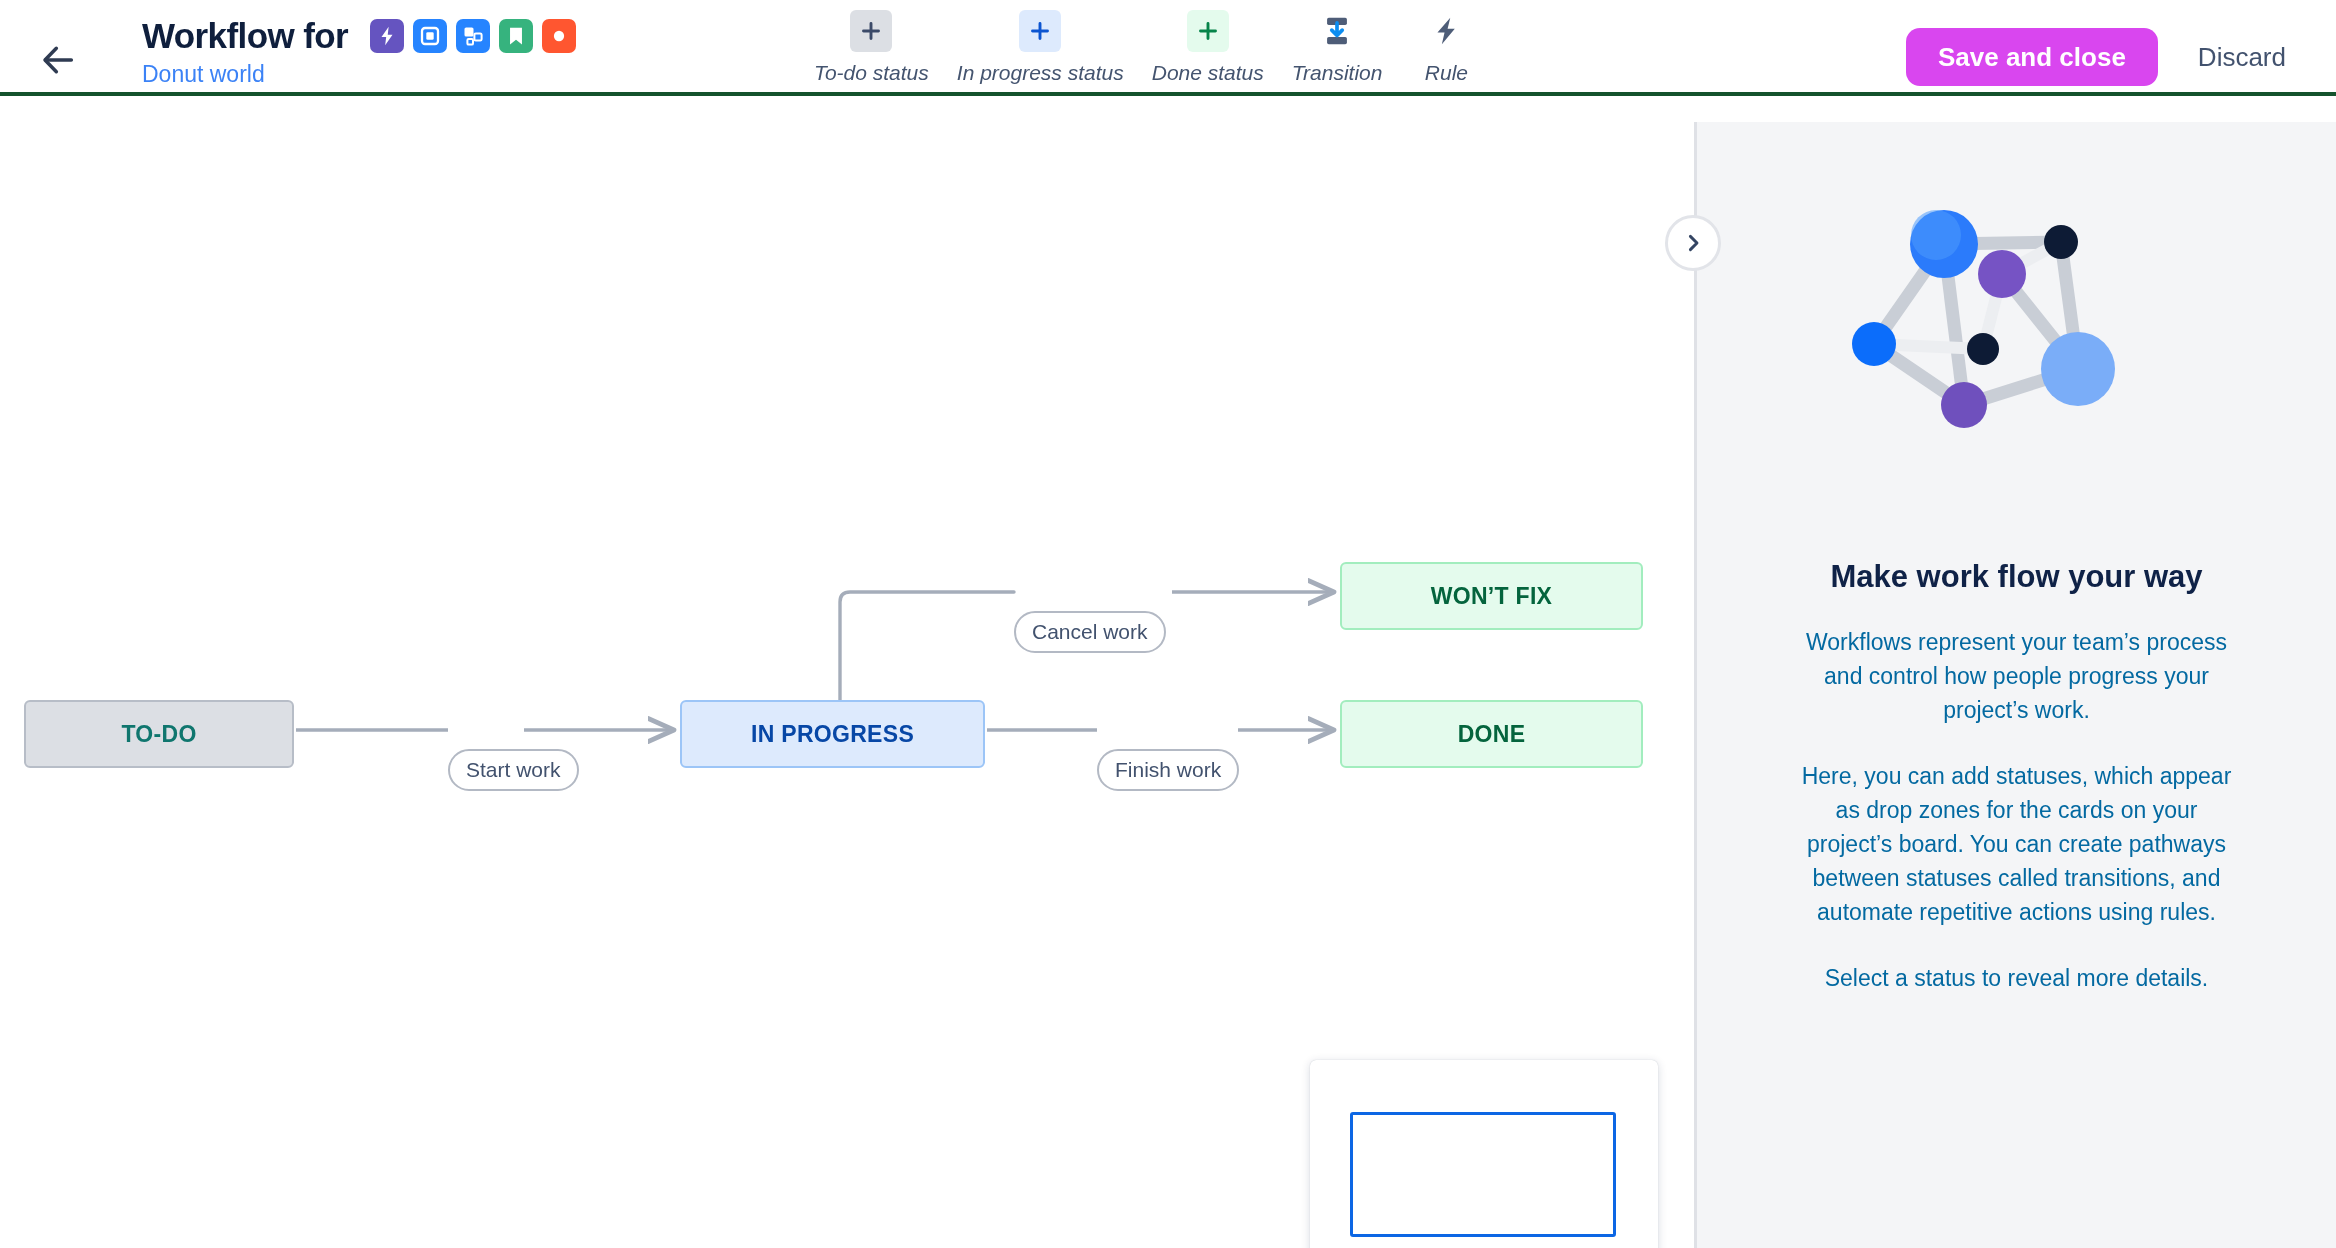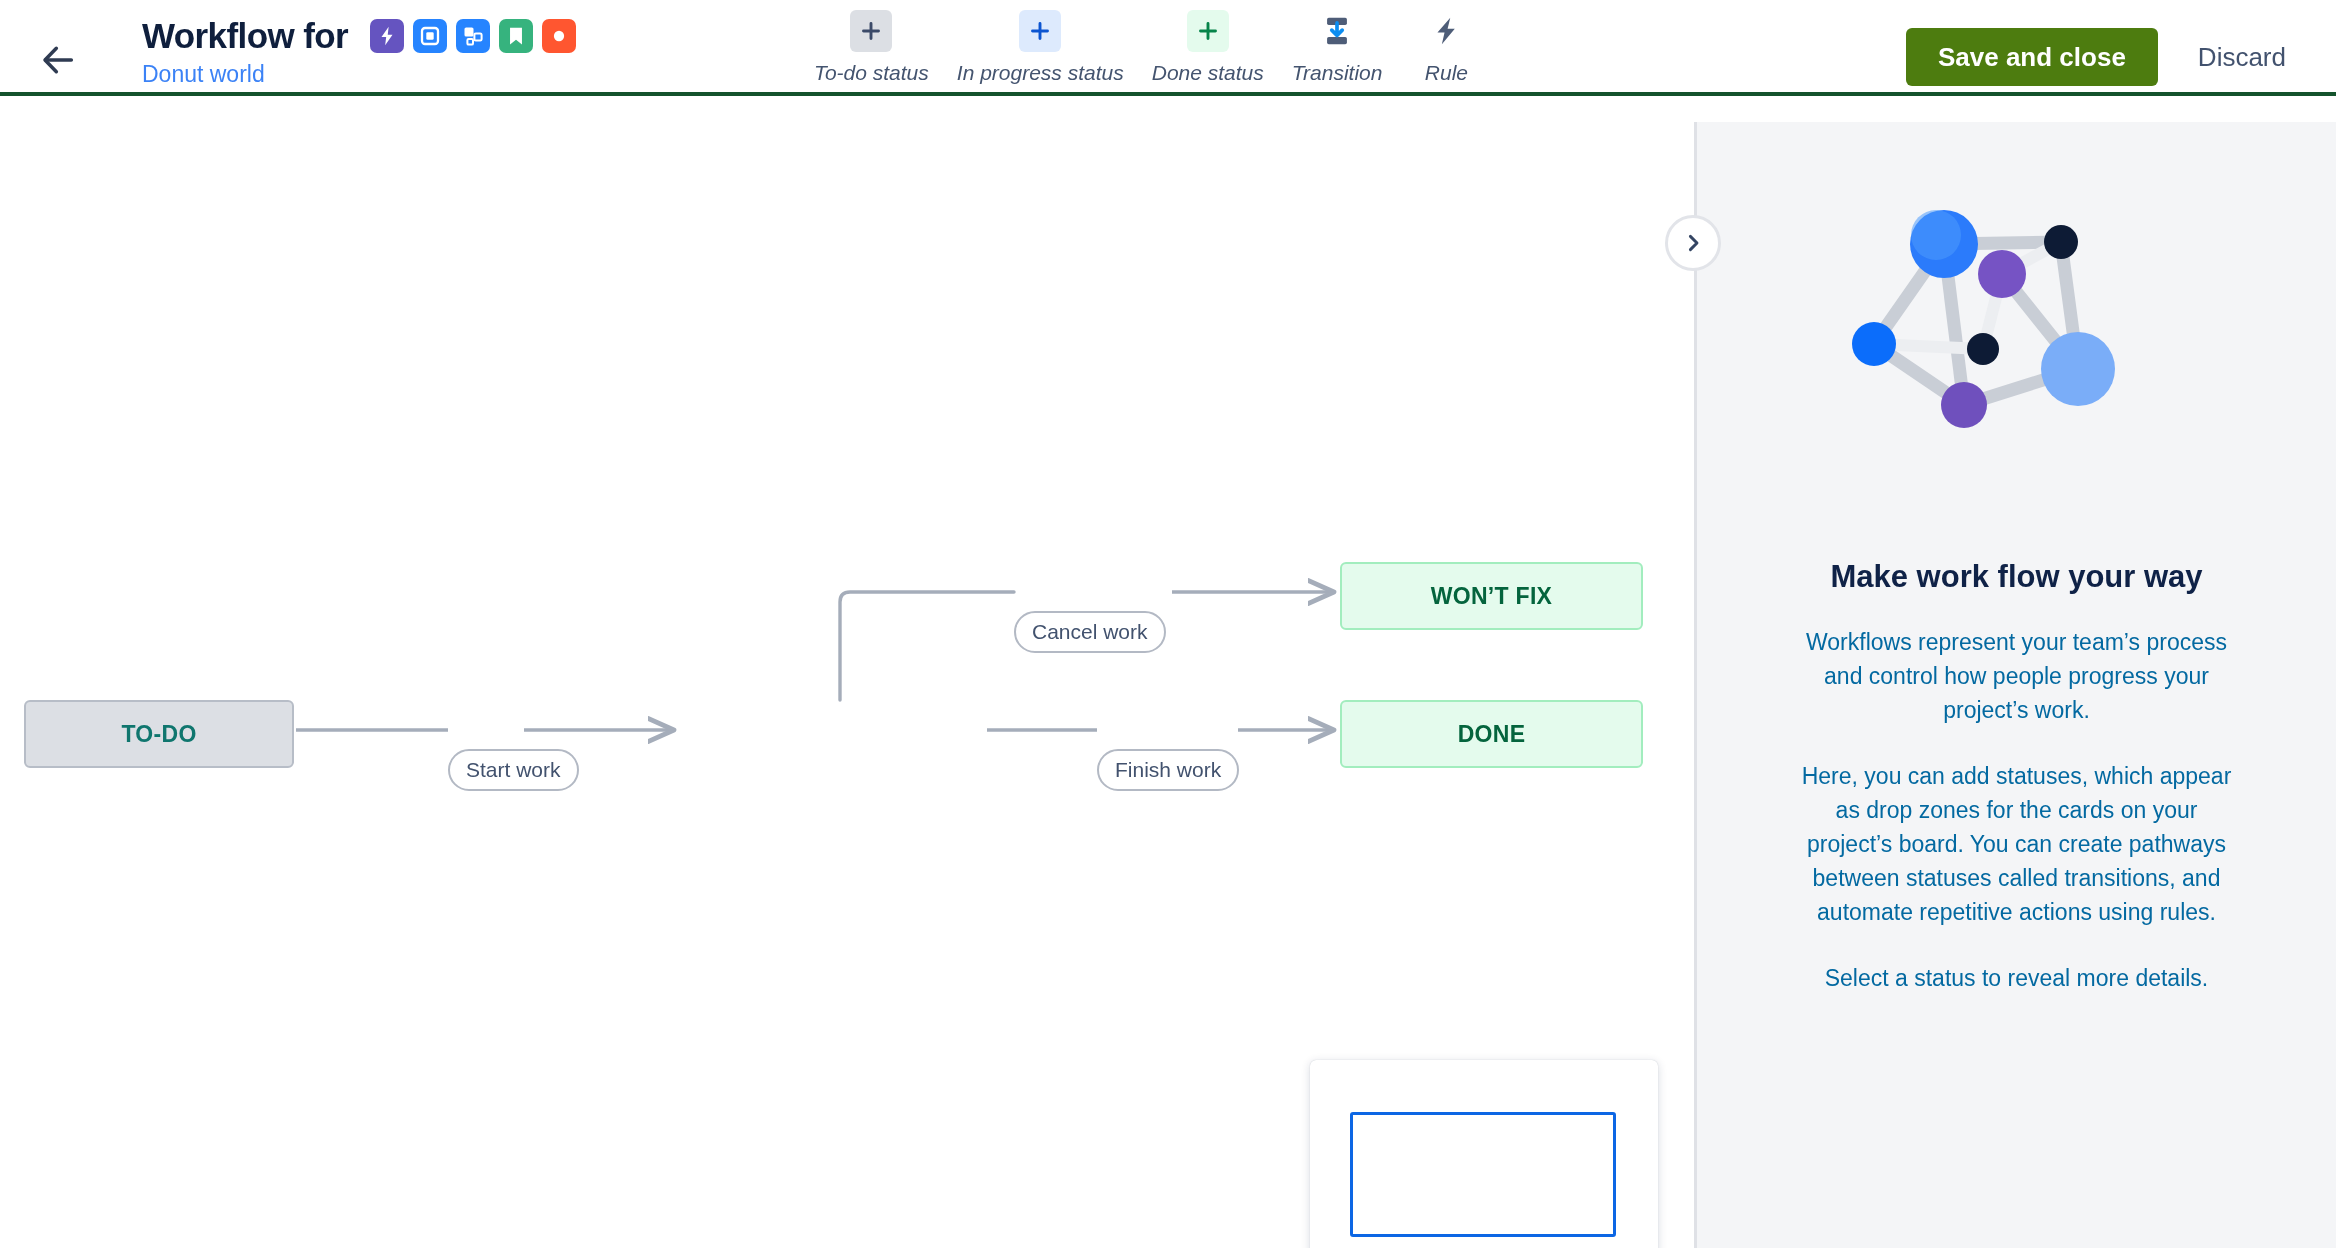--- a/index.html
+++ b/index.html
@@ -91,24 +91,24 @@
     line-height: 1;
   }
 
   
   .header-actions {
     position: absolute;
     right: 36px; top: 28px;
     display: flex; align-items: center; gap: 26px;
   }
   .btn-primary {
-    background: #4d7c0f;
+    background: #d946ef;
     color: #ffffff;
     border: none;
-    border-radius: 6px;
+    border-radius: 14px;
     font-size: 26px;
     font-weight: bold;
     padding: 16px 32px;
     cursor: pointer;
     font-family: "Liberation Sans", sans-serif;
     line-height: 1;
   }
   .btn-subtle {
     background: transparent;
     color: #42526e;
@@ -376,20 +376,21 @@
 
     <line x1="1238" y1="608" x2="1334" y2="608" stroke="#a5adba" stroke-width="3.4" marker-end="url(#arrow)"></line>
 
     <path d="M840 578 L840 480 Q840 470 850 470 L1014 470" fill="none" stroke="#a5adba" stroke-width="3.4" stroke-linecap="round"></path>
 
     <line x1="1172" y1="470" x2="1334" y2="470" stroke="#a5adba" stroke-width="3.4" marker-end="url(#arrow)"></line>
   </svg>
 
   <div class="node todo" style="left:24px; top:578px; width:270px;">TO-DO</div>
 
+  <div class="node inprogress" style="left:680px; top:578px; width:305px;">IN PROGRESS</div>
 
   <div class="node done" style="left:1340px; top:578px; width:303px;">DONE</div>
 
   <div class="node done" style="left:1340px; top:440px; width:303px;">WON’T FIX</div>
 
   <div class="pill" style="left:448px; top:587px;">Start work</div>
 
   <div class="pill" style="left:1097px; top:587px;">Finish work</div>
 
   <div class="pill" style="left:1014px; top:449px;">Cancel work</div>

